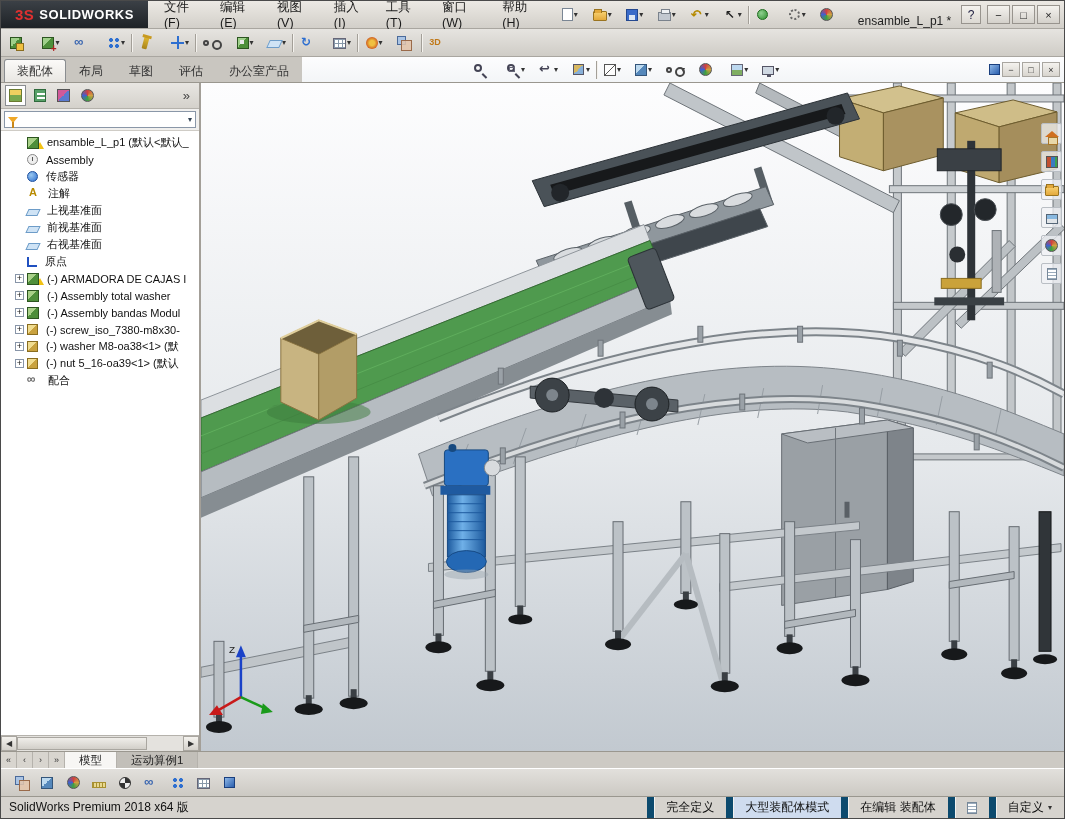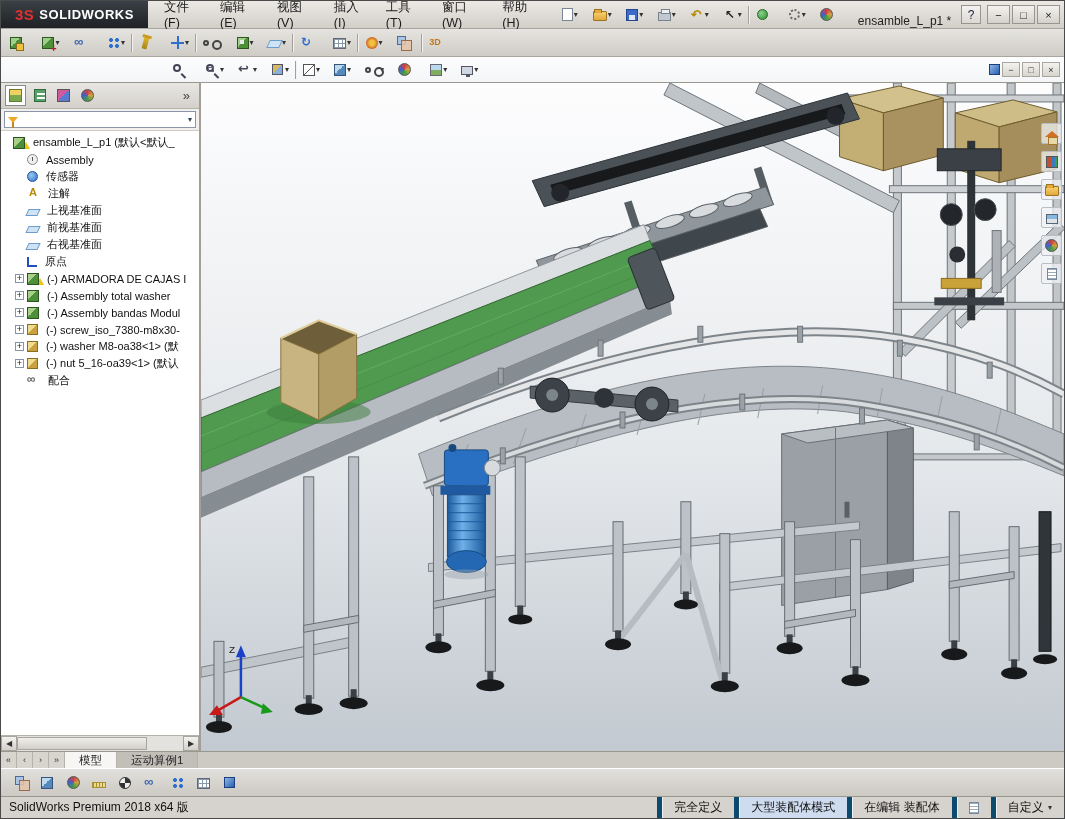--- a/index.html
+++ b/index.html
@@ -67,21 +67,21 @@
 
   
   .tabrow { height:17px; flex:none; display:flex; align-items:stretch; background:#cdcac4; border-top:1px solid #9a978f; }
   .navbtn { width:16px; flex:none; font-size:9px; display:flex; align-items:center; justify-content:center; background:#d8d5cf; border-right:1px solid #b5b2ac; color:#333; }
   .btab { padding:0 14px; font-size:11.5px; display:flex; align-items:center; border-right:1px solid #b5b2ac; background:#c2bfb9; color:#222; white-space:nowrap; }
   .btab.active { background:#f7f6f4; }
   .toolbar3 { height:28px; flex:none; display:flex; align-items:center; gap:2px; padding-left:8px; background:linear-gradient(#e2e0dc,#ccc9c3); border-top:1px solid #fff; }
   .statusbar { height:22px; flex:none; display:flex; align-items:center; font-size:12px; color:#111; background:#d6d3ce; border-top:1px solid #9a978f; }
   .sb-product { padding:0 8px; white-space:nowrap; }
   .sb-fill { flex:1; }
-  .seg { height:100%; display:flex; align-items:center; padding:0 12px; border-left:5px solid #0c4a6e; box-shadow:inset 1px 0 0 #f2f1ef; white-space:nowrap; }
+  .seg { height:100%; display:flex; align-items:center; padding:0 12px; border-left:7px solid #0c4a6e; box-shadow:inset 1px 0 0 #f2f1ef; white-space:nowrap; }
   .seg.mode { background:#cfdcef; }
 
   
   .ic { display:inline-block; position:relative; width:14px; height:14px; flex:none; }
   .i-page { width:11px; height:13px; background:#fff; border:1px solid #7a8694; }
   .i-folder, .i-folder2 { width:14px; height:10px; margin-top:3px; background:linear-gradient(#f7d070,#e3a93c); border:1px solid #9a7420; border-radius:1px; }
   .i-folder::before, .i-folder2::before { content:""; position:absolute; top:-3px; left:0; width:6px; height:3px; background:#e3a93c; border:1px solid #9a7420; border-bottom:none; }
   .i-floppy { width:12px; height:12px; background:#3a6bc9; border:1px solid #24488f; }
   .i-floppy::after { content:""; position:absolute; left:2px; top:5px; width:6px; height:5px; background:#dce6f4; }
   .i-printer { width:13px; height:9px; margin-top:3px; background:#c2c8d0; border:1px solid #7a828c; }
@@ -338,20 +338,28 @@
       <span style="display:flex;align-items:center;">
         <span class="tbtn">
           <span class="ic i-i3d"></span>
           <span class="dd" style="visibility: hidden;">▾</span>
         </span>
         <span class="vsep" style="visibility: hidden;"></span>
       </span>
     </div>
 
   <div class="cmdstrip">
+    <div class="ctabs">
+
+    <div class="ctab active">装配体</div>
+        <div class="ctab">布局</div>
+        <div class="ctab">草图</div>
+        <div class="ctab">评估</div>
+        <div class="ctab">办公室产品</div>
+      </div>
     <div class="vpex">
       <div class="headsup">
 
       <span style="display:flex;align-items:center;">
             <span class="hbtn">
               <span class="ic i-mag"></span>
               <span class="dd" style="visibility: hidden;">▾</span>
             </span>
             <span class="vsep" style="visibility: hidden;"></span>
           </span>
@@ -453,21 +461,21 @@
         <span class="pover">»</span>
       </div>
       <div class="filterrow">
         <div class="filterbox">
           <span class="i-funnel"></span>
           <span class="filterdd">▾</span>
         </div>
       </div>
       <div class="tree">
 
-      <div class="trow" style="padding-left: 0;">
+      <div class="trow" style="padding-left: 14px;">
             <span class="expander" style="visibility: hidden;">+</span>
             <span class="tic i-asm"></span>
             <span class="twarn"></span>
             <span class="tlabel">ensamble_L_p1 (默认&lt;默认_</span>
           </div>
           <div class="trow" style="padding-left: 14px;">
             <span class="expander" style="visibility: hidden;">+</span>
             <span class="tic i-hist"></span>
             <span class="twarn" style="visibility: hidden;"></span>
             <span class="tlabel">Assembly</span>

